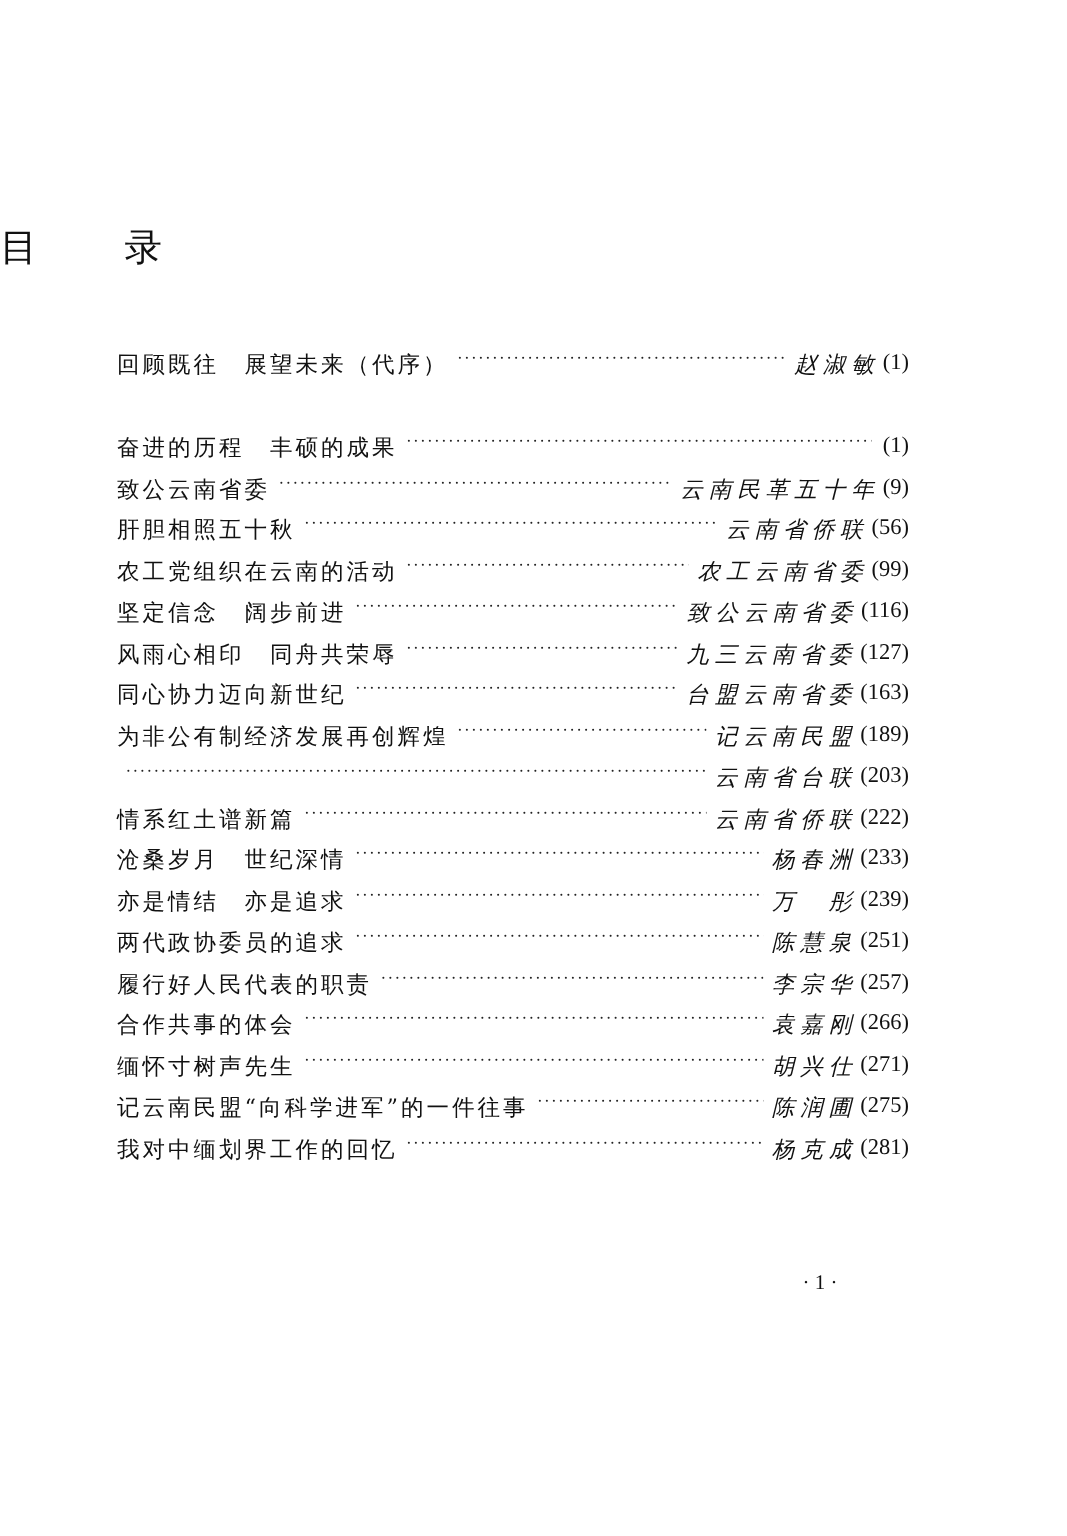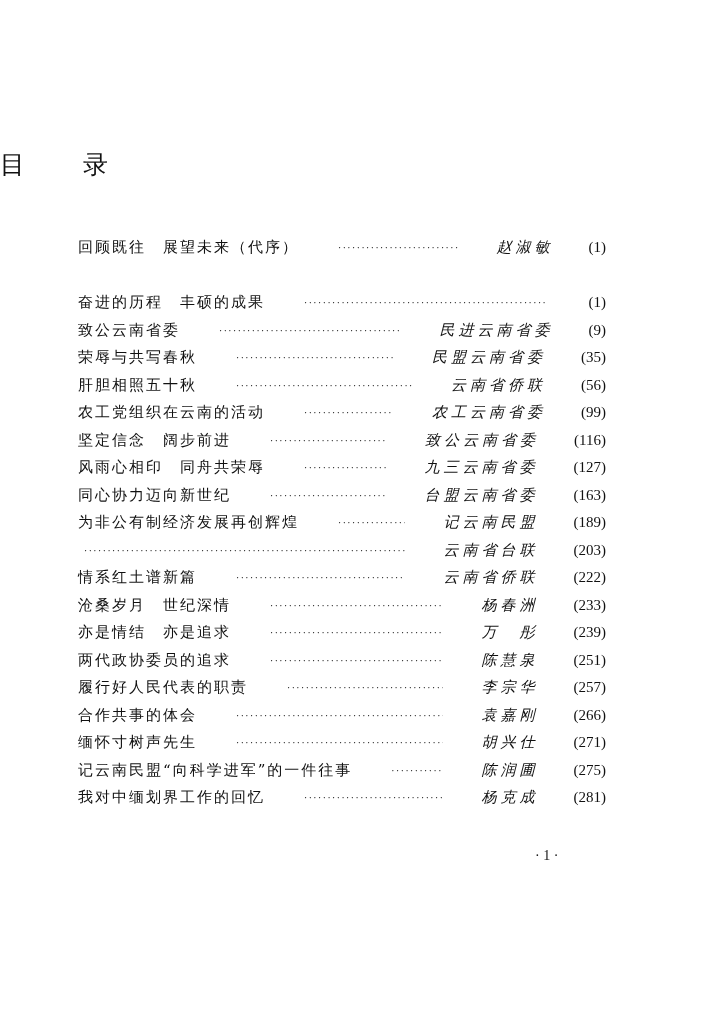--- a/index.html
+++ b/index.html
@@ -9,22 +9,22 @@
     color: #111111;
   }
   .title {
     position: absolute; top: 148px; left: 0; width: 100%;
     text-align: left; font-size: 25px; letter-spacing: 0;
   }
   .title span { display: inline-block; }
   .title .gap { width: 58px; }
   .toc { position: absolute; left: 78px; width: 528px; }
   .row {
-    display: flex; align-items: center; height: 27.5px;
-    font-size: 15px; white-space: nowrap; gap: 33px;
+    display: flex; align-items: flex-start; height: 27.5px;
+    font-size: 15px; white-space: nowrap;
   }
   .row .t { flex: 0 0 auto; letter-spacing: 2px; }
   .row .dots {
     flex: 1 1 auto; overflow: hidden; margin: 0 6px;
     font-size: 10px; letter-spacing: 1.5px; color: #222;
   }
   .row .dots::before {
     content: "··········································································································";
   }
   .row .a { flex: 0 0 auto; letter-spacing: 4px; font-style: italic; }
@@ -54,28 +54,22 @@
 
 <div class="toc main" id="toc-list">
     <div class="row">
       <span class="t">奋进的历程　丰硕的成果</span>
       <span class="dots"></span>
       <span class="p">(1)</span>
     </div>
     <div class="row">
       <span class="t">致公云南省委</span>
       <span class="dots"></span>
-      <span class="a">民进云南省委</span>
+      <span class="a">云南民革五十年</span>
       <span class="p">(9)</span>
-    </div>
-    <div class="row">
-      <span class="t">荣辱与共写春秋</span>
-      <span class="dots"></span>
-      <span class="a">民盟云南省委</span>
-      <span class="p">(35)</span>
     </div>
     <div class="row">
       <span class="t">肝胆相照五十秋</span>
       <span class="dots"></span>
       <span class="a">云南省侨联</span>
       <span class="p">(56)</span>
     </div>
     <div class="row">
       <span class="t">农工党组织在云南的活动</span>
       <span class="dots"></span>

